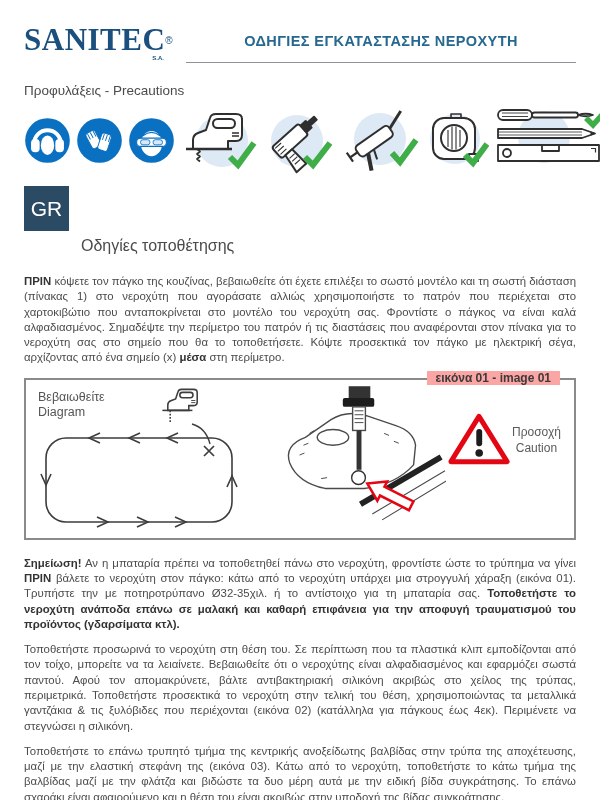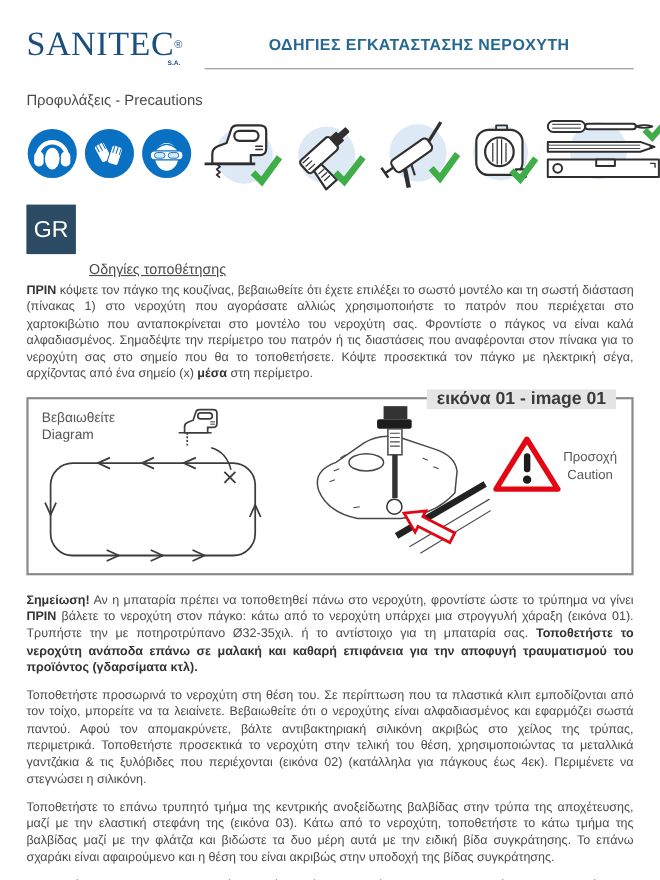--- a/index.html
+++ b/index.html
@@ -2,43 +2,43 @@
 <html lang="el"><head>
 <meta charset="utf-8">
 <style>
   html,body{margin:0;padding:0;background:#fff;}
   .page{width:600px;height:800px;background:#fff;overflow:hidden;
         font-family:"Liberation Sans",sans-serif;color:#4b4b4b;position:relative;box-sizing:border-box;
         padding:24px 24px 0 24px;}
   
   .header{display:flex;align-items:flex-start;}
   .logo{width:150px;position:relative;color:#1b4f7e;}
-  .logo .word{font-family:"Liberation Serif",serif;font-weight:normal;font-size:31px;letter-spacing:.5px;line-height:1;}
+  .logo .word{font-family:"Liberation Serif",serif;font-weight:bold;font-size:31px;letter-spacing:.5px;line-height:1;}
   .logo .reg{font-size:10px;vertical-align:super;font-family:"Liberation Sans",sans-serif;}
   .logo .sa{position:absolute;right:10px;bottom:-6px;font-size:6px;font-weight:bold;}
   .title-wrap{flex:1;margin-left:12px;border-bottom:1.5px solid #8d9298;padding:8px 0 12px;text-align:center;}
   .doc-title{color:#26688f;font-weight:bold;font-size:14.5px;letter-spacing:.4px;text-align:right;}
   
   .sec-head{font-size:13.5px;color:#4b4b4b;margin:20px 0 8px;}
   
   .icon-row{display:flex;align-items:center;gap:5px;height:72px;margin-bottom:8px;}
   .tile{position:relative;flex:0 0 auto;}
   
   .gr-row{display:flex;gap:13px;margin:8px 0 4px;}
   .gr-box{width:45px;height:45px;background:#2b4a63;color:#ffffff;font-size:21px;
           display:flex;align-items:center;justify-content:center;flex:0 0 auto;}
   p{font-size:11.4px;line-height:1.34;text-align:justify;margin:0 0 10px;}
   p b{color:#333;}
   .gr-row p{margin:2px 0 0;}
-  .sub-head{margin-left:57px;font-size:13px;color:#4b4b4b;margin-bottom:5px;margin-top:6px;text-decoration:underline;}
+  .sub-head{margin-left:57px;font-size:16px;color:#4b4b4b;margin-bottom:19px;margin-top:6px;}
   
   .fig-box{position:relative;border:2px solid #8a8a8a;margin:12px 0 16px;height:150px;
            display:flex;align-items:flex-start;padding:4px 6px;}
-  .fig-tag{position:absolute;top:-9px;right:14px;background:#e5e5e5;padding:0 9px;
-           font-weight:bold;font-size:16px;color:#3a3a3a;}
+  .fig-tag{position:absolute;top:-9px;right:14px;background:#fca5a5;padding:0 9px;
+           font-weight:bold;font-size:12px;color:#3a3a3a;}
   .fig-left{position:relative;width:228px;flex:0 0 auto;}
   .fig-label{position:absolute;top:6px;left:6px;font-size:12.5px;color:#555;line-height:1.25;}
   .fig-mid{flex:0 0 auto;margin-left:14px;}
   .fig-right{flex:1;display:flex;align-items:center;padding-top:26px;}
   .caution-txt{font-size:12px;color:#5a5a5a;text-align:center;line-height:1.3;margin-top:4px;}
   .disclaimer{margin-top:4px;}
 </style>
 </head>
 <body>
 

